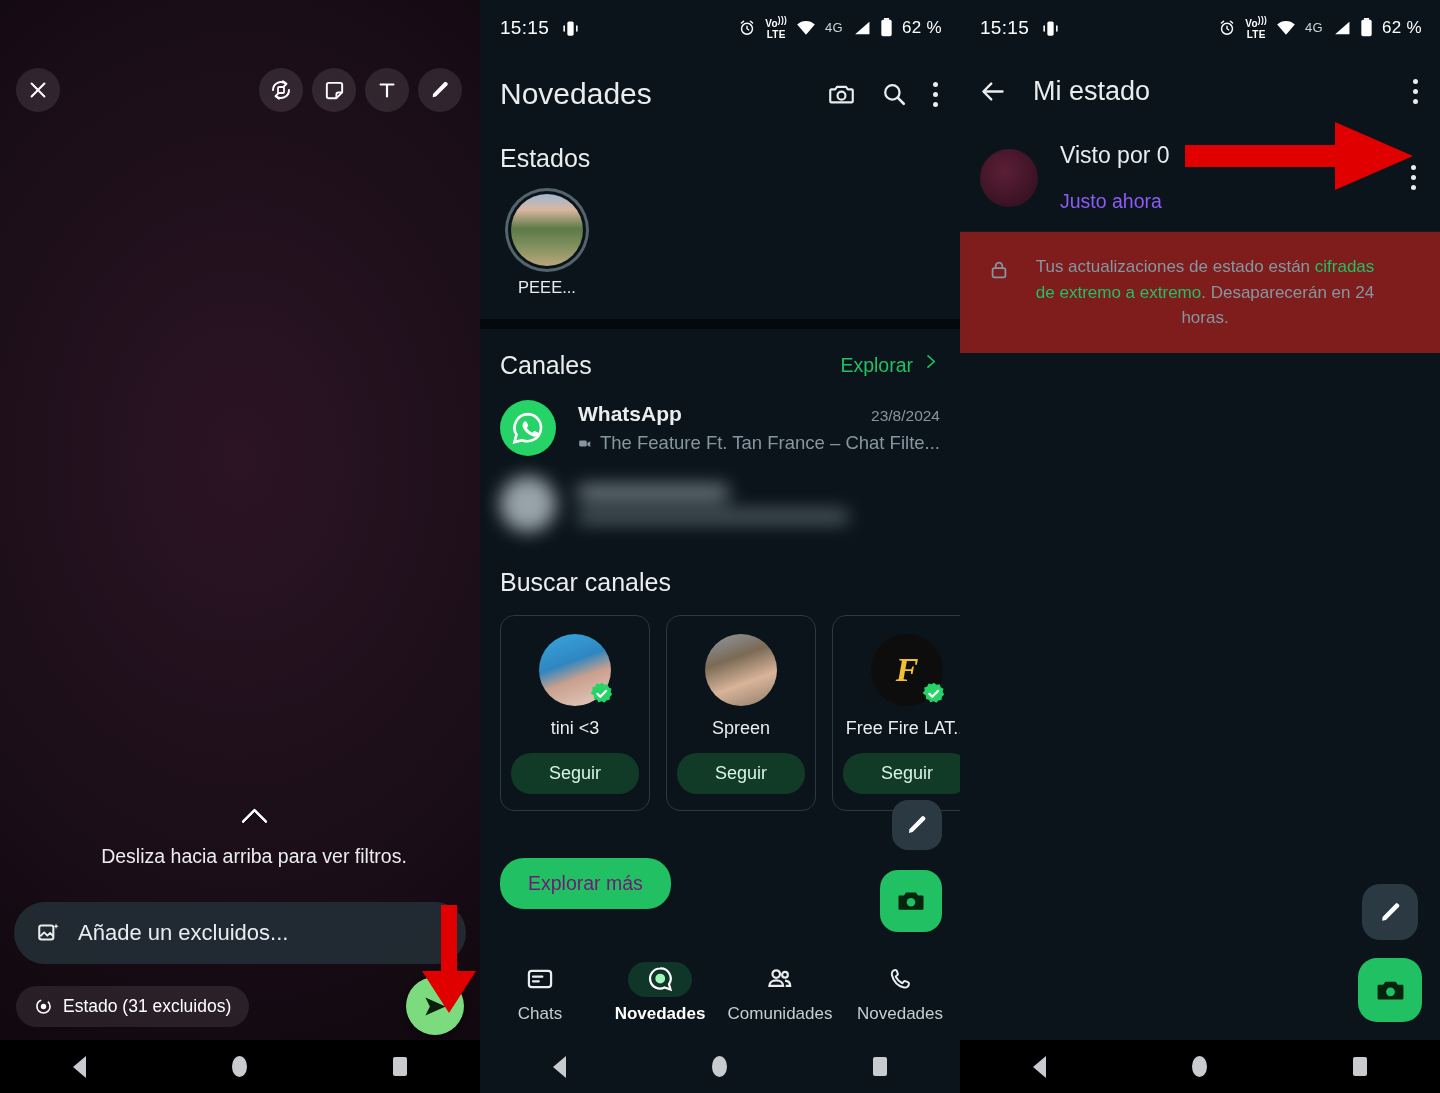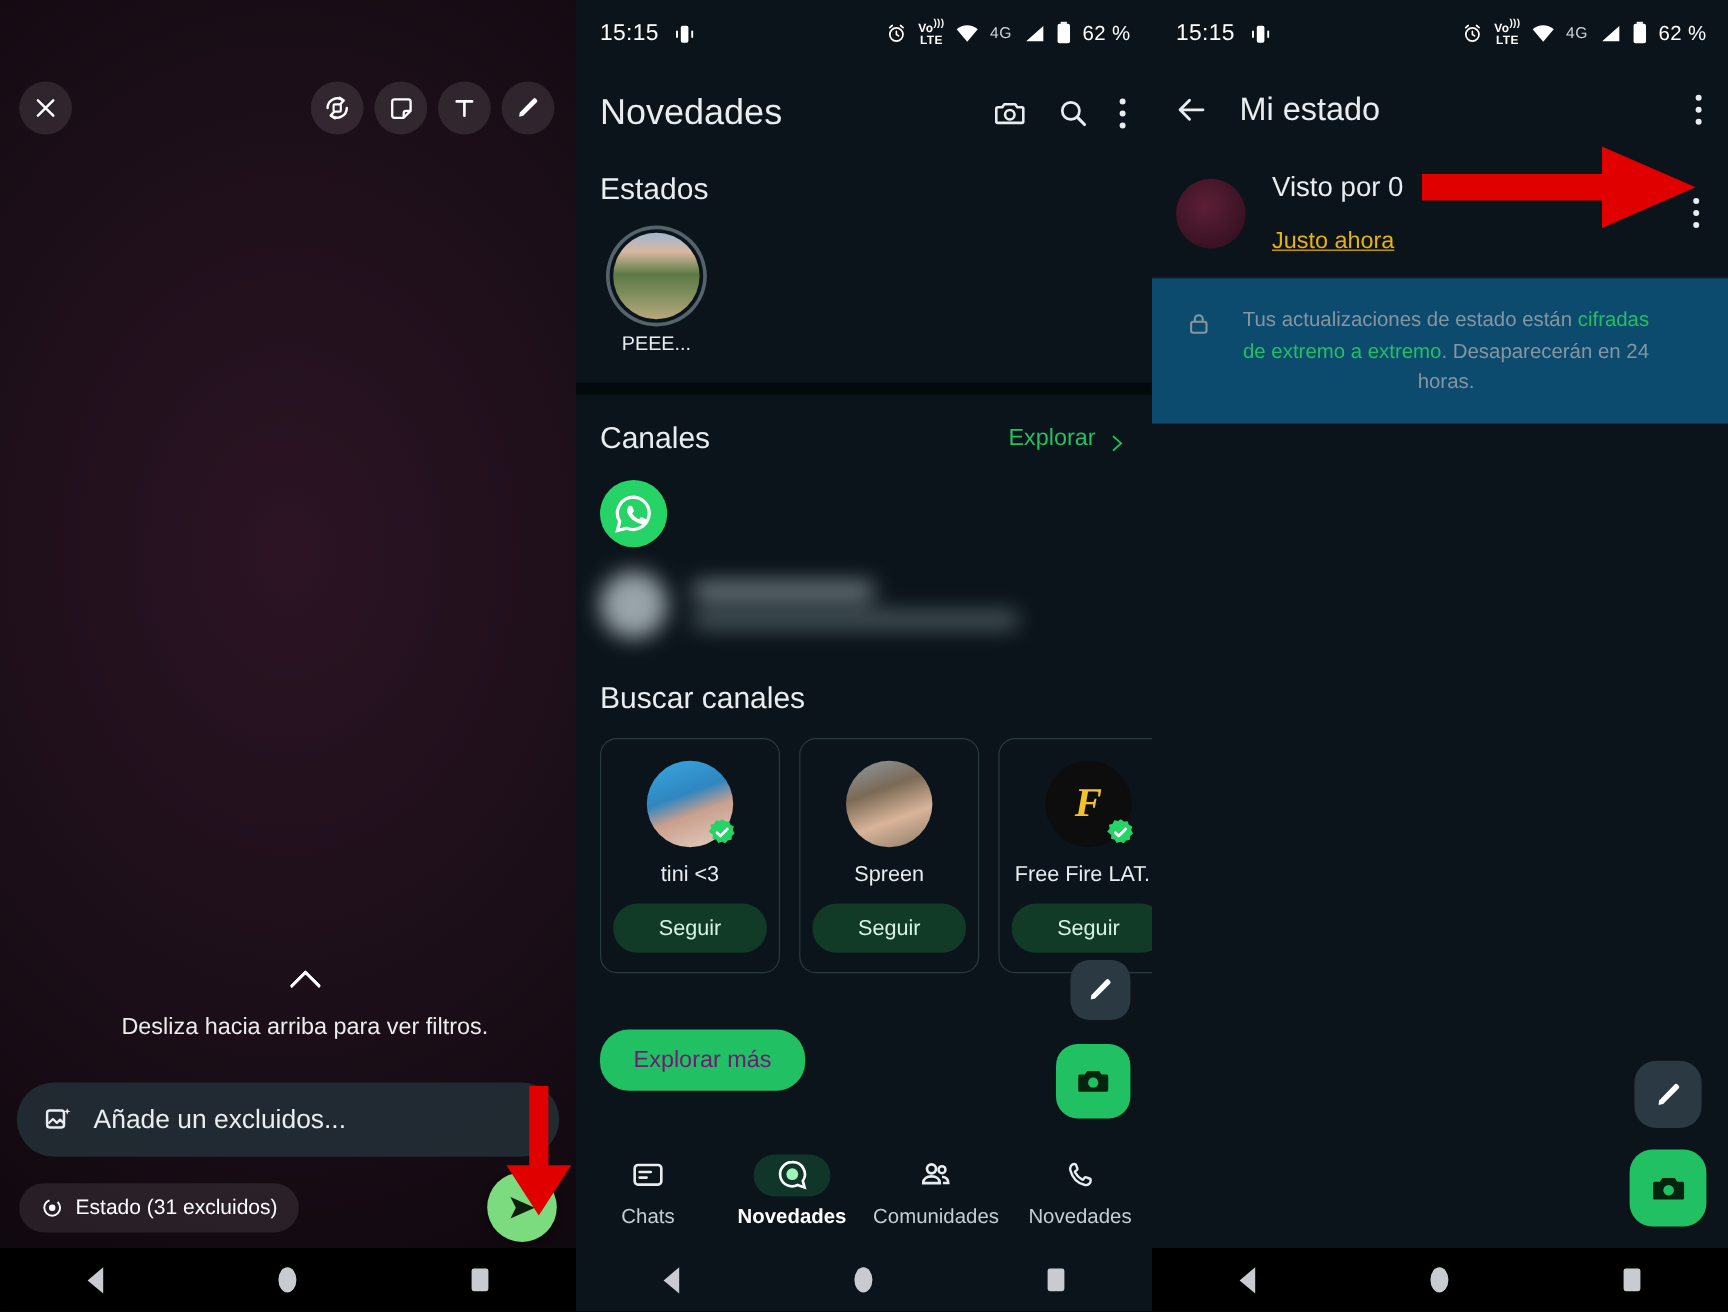--- a/index.html
+++ b/index.html
@@ -96,21 +96,21 @@
       linear-gradient(180deg,#4a4a44 0%,#2c2720 40%,#5c5243 70%,#8a7b5a 100%);}
   .img-other{ background:
       linear-gradient(180deg,#9fb7d4 0%,#d9b7a0 22%,#5c7a46 48%,#7d8d5c 70%,#b9a87c 100%);}
   .st-label{ color:#e9edef; font-size:16.5px; margin-top:9px; }
   .divider{ height:10px; background:#000; opacity:.55; margin-top:22px; }
   .canal-head{
     display:flex;align-items:center;justify-content:space-between;
     padding:22px 22px 0 20px;
   }
   .canal-title{ color:#e9edef; font-size:25px; }
-  .explorar{ color:#21c063; font-size:19.5px; display:flex; align-items:flex-end; gap:10px; }
+  .explorar{ color:#21c063; font-size:19.5px; display:flex; align-items:flex-start; gap:10px; }
   .ch-row{ display:flex; align-items:center; gap:22px; padding:20px 20px 0 20px; }
   .ch-ava{ width:56px;height:56px;border-radius:50%;flex:none; }
   .wa-ava{ background:#25d366; display:flex;align-items:center;justify-content:center; }
   .ch-body{ flex:1; min-width:0; }
   .ch-top{ display:flex; justify-content:space-between; align-items:baseline; }
   .ch-name{ color:#e9edef; font-size:21px; font-weight:700; }
   .ch-date{ color:#8696a0; font-size:15.5px; }
   .ch-sub{ color:#8696a0; font-size:18.5px; margin-top:6px; display:flex; gap:8px; align-items:center;
            white-space:nowrap; overflow:hidden; text-overflow:ellipsis; }
   .blurred{ filter:blur(9px); opacity:.75; }
@@ -167,24 +167,24 @@
 
   
   .p3{ background:#0b141a; }
   .p3-head{ display:flex; align-items:center; padding:0 22px 0 20px; height:70px; gap:26px; }
   .p3-title{ color:#e9edef; font-size:27px; flex:1; }
   .seen-row{ display:flex; align-items:center; gap:22px; padding:16px 22px 18px 20px; }
   .seen-ava{ width:58px;height:58px;border-radius:50%;
              background:radial-gradient(circle at 42% 38%,#5c1f35 0%,#3d1326 65%,#2a0d1a 100%); }
   .seen-body{ flex:1; }
   .seen-title{ color:#e9edef; font-size:23px; }
-  .seen-sub{ color:#eab308; font-size:19.5px; margin-top:21px;text-decoration:underline; }
+  .seen-sub{ color:#8b5cf6; font-size:19.5px; margin-top:21px; }
   .enc-row{
     display:flex; gap:20px; align-items:flex-start;
-    padding:22px 60px 22px 28px; border-top:1px solid #111c23; background:#0c4a6e;
+    padding:22px 60px 22px 28px; border-top:1px solid #111c23; background:#7f1d1d;
   }
   .enc-txt{ color:#8696a0; font-size:17px; line-height:1.5; text-align:center; flex:1; }
   .enc-txt b{ color:#21c063; font-weight:400; }
   .p3 .fab-pencil{
     position:absolute; right:22px; top:884px;
     width:56px;height:56px;border-radius:18px; background:#2a3942;
     display:flex;align-items:center;justify-content:center;
   }
   .p3 .fab-cam2{
     position:absolute; right:18px; top:958px;
@@ -355,20 +355,33 @@
         </svg>
       </div>
     </div>
 
     <div class="ch-row">
       <div class="ch-ava wa-ava">
         <svg width="36" height="36" viewBox="0 0 24 24">
           <path d="M12 2.8a9 9 0 0 0-7.7 13.6L3 21.4l5.2-1.3A9 9 0 1 0 12 2.8z" fill="none" stroke="#fff" stroke-width="1.8"></path>
           <path d="M9 8.3c.3-.6.6-.6.9-.6h.7c.2 0 .5 0 .7.6l.8 1.9c.1.3 0 .5-.1.7l-.5.6c-.2.2-.3.4-.1.7a7 7 0 0 0 3.2 2.8c.3.1.5 0 .7-.2l.6-.7c.2-.2.4-.2.6-.1l1.9.9c.3.1.5.3.5.6 0 .6-.3 1.7-1.4 2.1-1 .4-2.4.3-5.2-1.6-2.5-1.7-3.6-4-3.8-4.8-.2-.8-.1-2 .5-2.9z" fill="#fff"></path>
         </svg>
+      </div>
+      <div class="ch-body">
+        <div class="ch-top">
+          <span class="ch-name">WhatsApp</span>
+          <span class="ch-date">23/8/2024</span>
+        </div>
+        <div class="ch-sub">
+          <svg width="19" height="19" viewBox="0 0 24 24">
+            <rect x="2" y="7" width="13" height="10" rx="2" fill="#8696a0"></rect>
+            <path d="M16 11.2l5-3v9.6l-5-3z" fill="#8696a0"></path>
+          </svg>
+          <span>The Feature Ft. Tan France – Chat Filte...</span>
+        </div>
       </div>
     </div>
 
     <div class="ch-row blurred">
       <div class="ch-ava blur-ava"></div>
       <div class="ch-body">
         <div class="blur-name"></div>
         <div class="blur-sub"></div>
       </div>
     </div>

